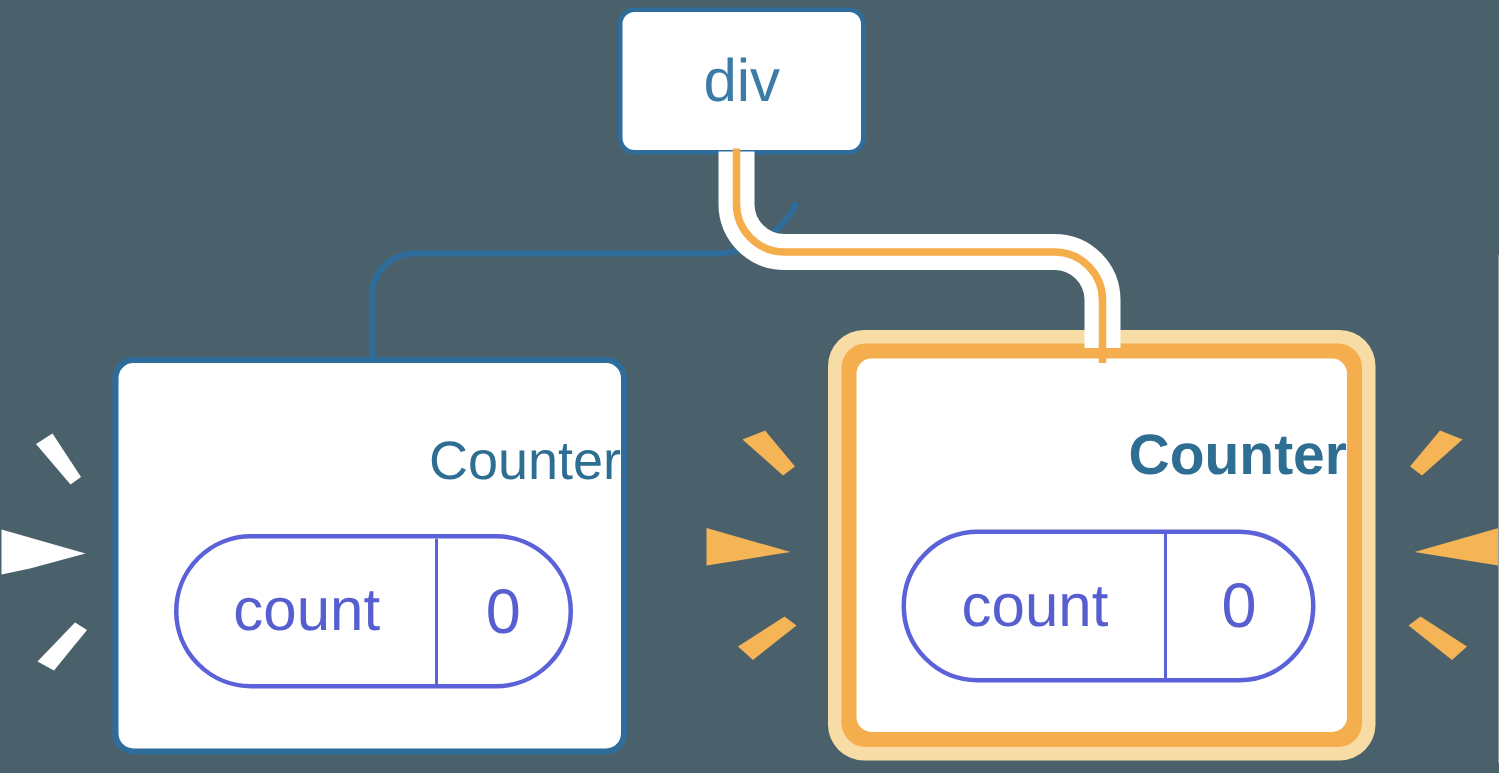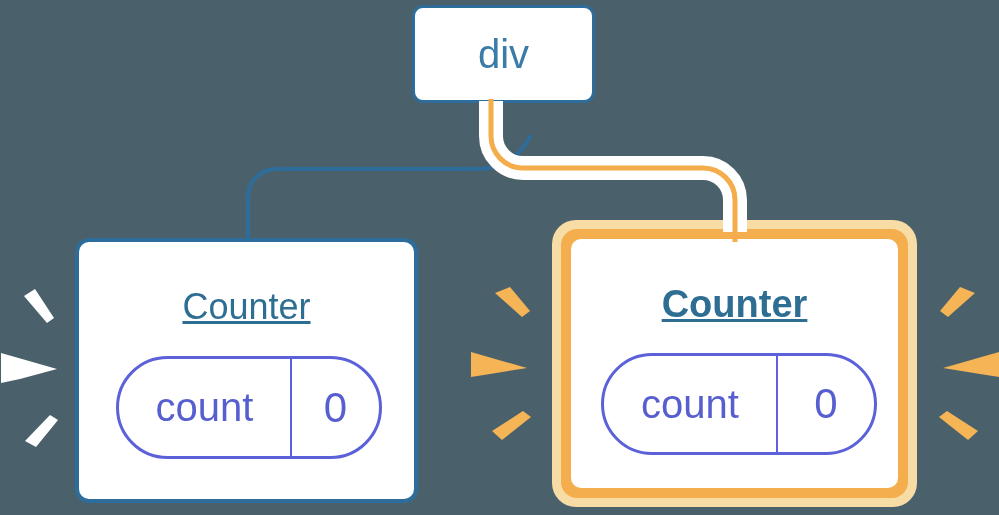--- a/index.html
+++ b/index.html
@@ -6,34 +6,34 @@
   .stage{
     position:relative;width:999px;height:515px;overflow:hidden;
     background:var(--background);
     font-family:"Liberation Sans",sans-serif;
   }
   .stage *{box-sizing:border-box;}
   svg.overlay{position:absolute;left:0;top:0;z-index:5;pointer-events:none;}
 
   
   .root-node{
-    position:absolute;left:412px;top:5px;width:183px;height:98px;z-index:2;
+    position:absolute;left:412px;top:5px;width:165px;height:98px;z-index:2;
     background:#fff;border:3px solid var(--card-border);border-radius:11px;
     display:flex;align-items:center;justify-content:center;
   }
   .root-node .label{font-size:40px;color:var(--node-text);}
 
   
   .card-left{
     position:absolute;left:75px;top:238px;width:343px;height:265px;z-index:2;
     background:#fff;border:4px solid var(--card-border);border-radius:14px;
   }
   .card-title{
-    position:absolute;top:44px;left:0;width:100%;text-align:center;
-    font-size:36px;font-weight:500;color:var(--title-text);text-decoration:underline;
+    position:absolute;top:44px;left:0;width:100%;text-align:right;
+    font-size:36px;font-weight:500;color:var(--title-text);
   }
   .card-title.bold{font-weight:700;font-size:38px;}
 
   
   .pill{
     position:absolute;display:flex;align-items:stretch;background:#fff;
     border:3px solid var(--pill-border);border-radius:60px;overflow:hidden;text-align:center;
   }
   .card-left .pill{left:37px;top:114px;width:266px;height:103px;}
   .pill-key{

